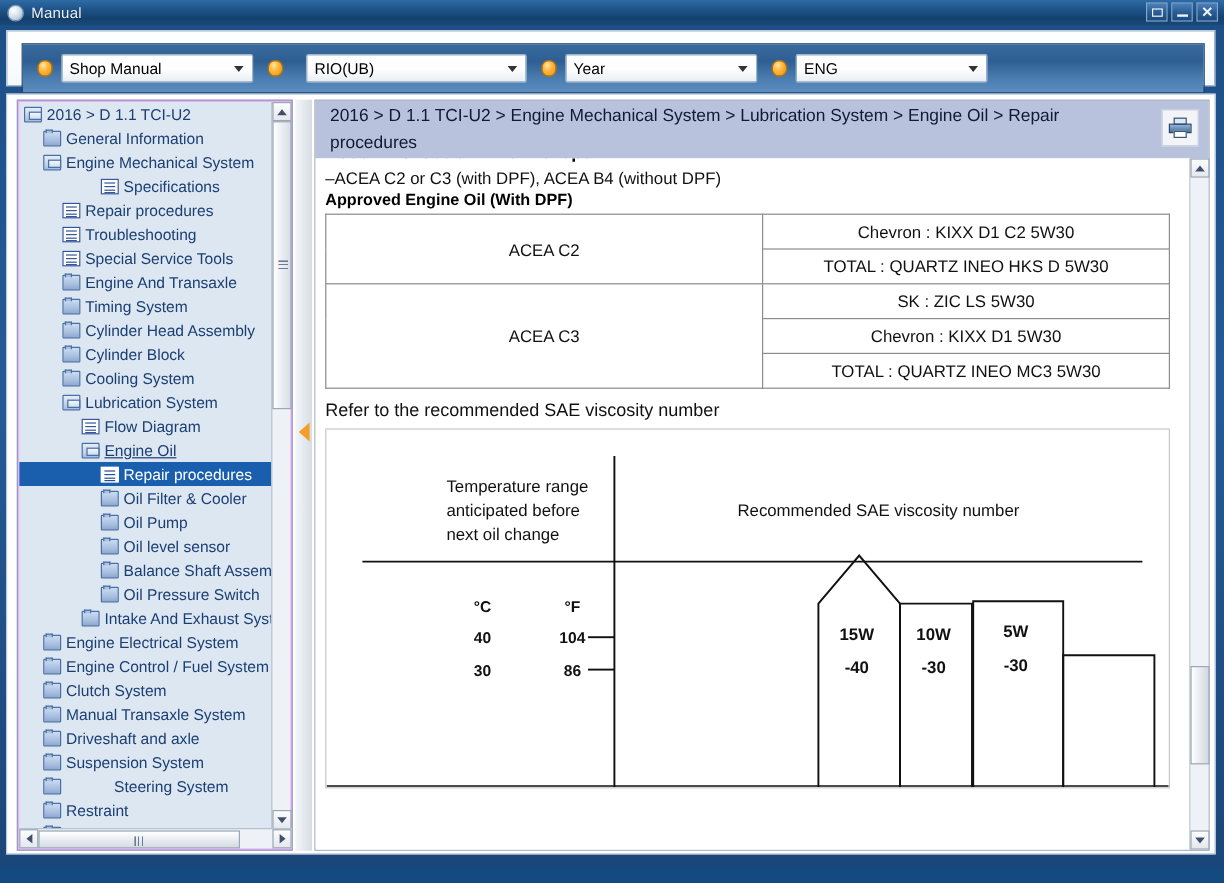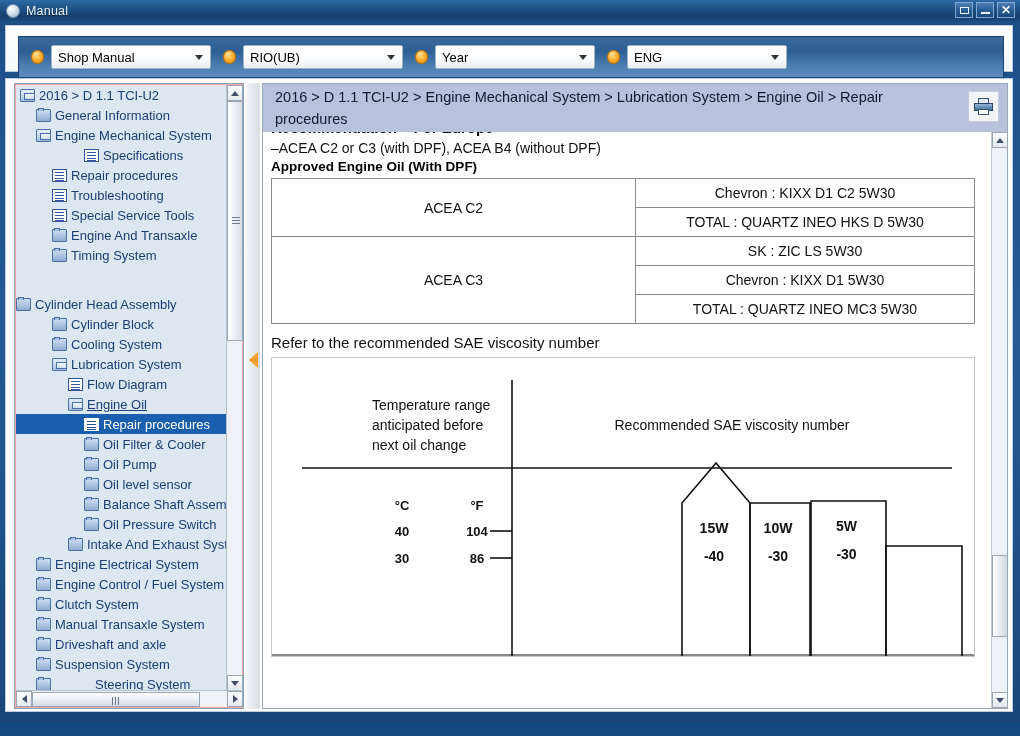--- a/index.html
+++ b/index.html
@@ -72,34 +72,34 @@
     display:flex;align-items:center;position:relative;
     font-size:13px;color:#000;
   }
   .dropdown .dd-label{padding-left:6px;white-space:nowrap;overflow:hidden;}
   .dropdown .dd-arrow{
     position:absolute;right:7px;top:9px;
     width:0;height:0;border-left:4.5px solid transparent;border-right:4.5px solid transparent;
     border-top:5px solid #333;
   }
   #dd-0{width:160px;}
-  #dd-1{width:160px;}
+  #dd-1{width:184px;margin-left:12px;}
   #dd-2{width:160px;}
   #dd-3{width:160px;}
 
   
   #content-frame{
     position:absolute;left:5px;top:78px;width:1008px;height:634px;
     background:#ffffff;border:1px solid #b9cbdd;box-sizing:border-box;
   }
 
   
   #tree-pane{
     position:absolute;left:8px;top:4px;width:230px;height:626px;
-    background:#fca5a5;border:1px solid #8ba2b8;box-sizing:border-box;
+    background:#f0abfc;border:1px solid #8ba2b8;box-sizing:border-box;
   }
   #tree-scroll-area{
     position:absolute;left:1px;top:1px;width:211px;height:606px;
     overflow:hidden;background:#dce7f2;
   }
   .tree-item{
     height:20px;display:flex;align-items:center;
     font-size:13px;color:#1c3f73;white-space:nowrap;
   }
   .tree-item.selected{background:#1a5fae;color:#ffffff;}
@@ -352,21 +352,21 @@
             <span>Special Service Tools</span>
           </div>
           <div class="tree-item" style="padding-left: 36px;">
             <span class="tree-ico ico-folder"></span>
             <span>Engine And Transaxle</span>
           </div>
           <div class="tree-item" style="padding-left: 36px;">
             <span class="tree-ico ico-folder"></span>
             <span>Timing System</span>
           </div>
-          <div class="tree-item" style=" margin-top: 29px;">
+          <div class="tree-item" style="padding-left: 36px;">
             <span class="tree-ico ico-folder"></span>
             <span>Cylinder Head Assembly</span>
           </div>
           <div class="tree-item" style="padding-left: 36px;">
             <span class="tree-ico ico-folder"></span>
             <span>Cylinder Block</span>
           </div>
           <div class="tree-item" style="padding-left: 36px;">
             <span class="tree-ico ico-folder"></span>
             <span>Cooling System</span>

